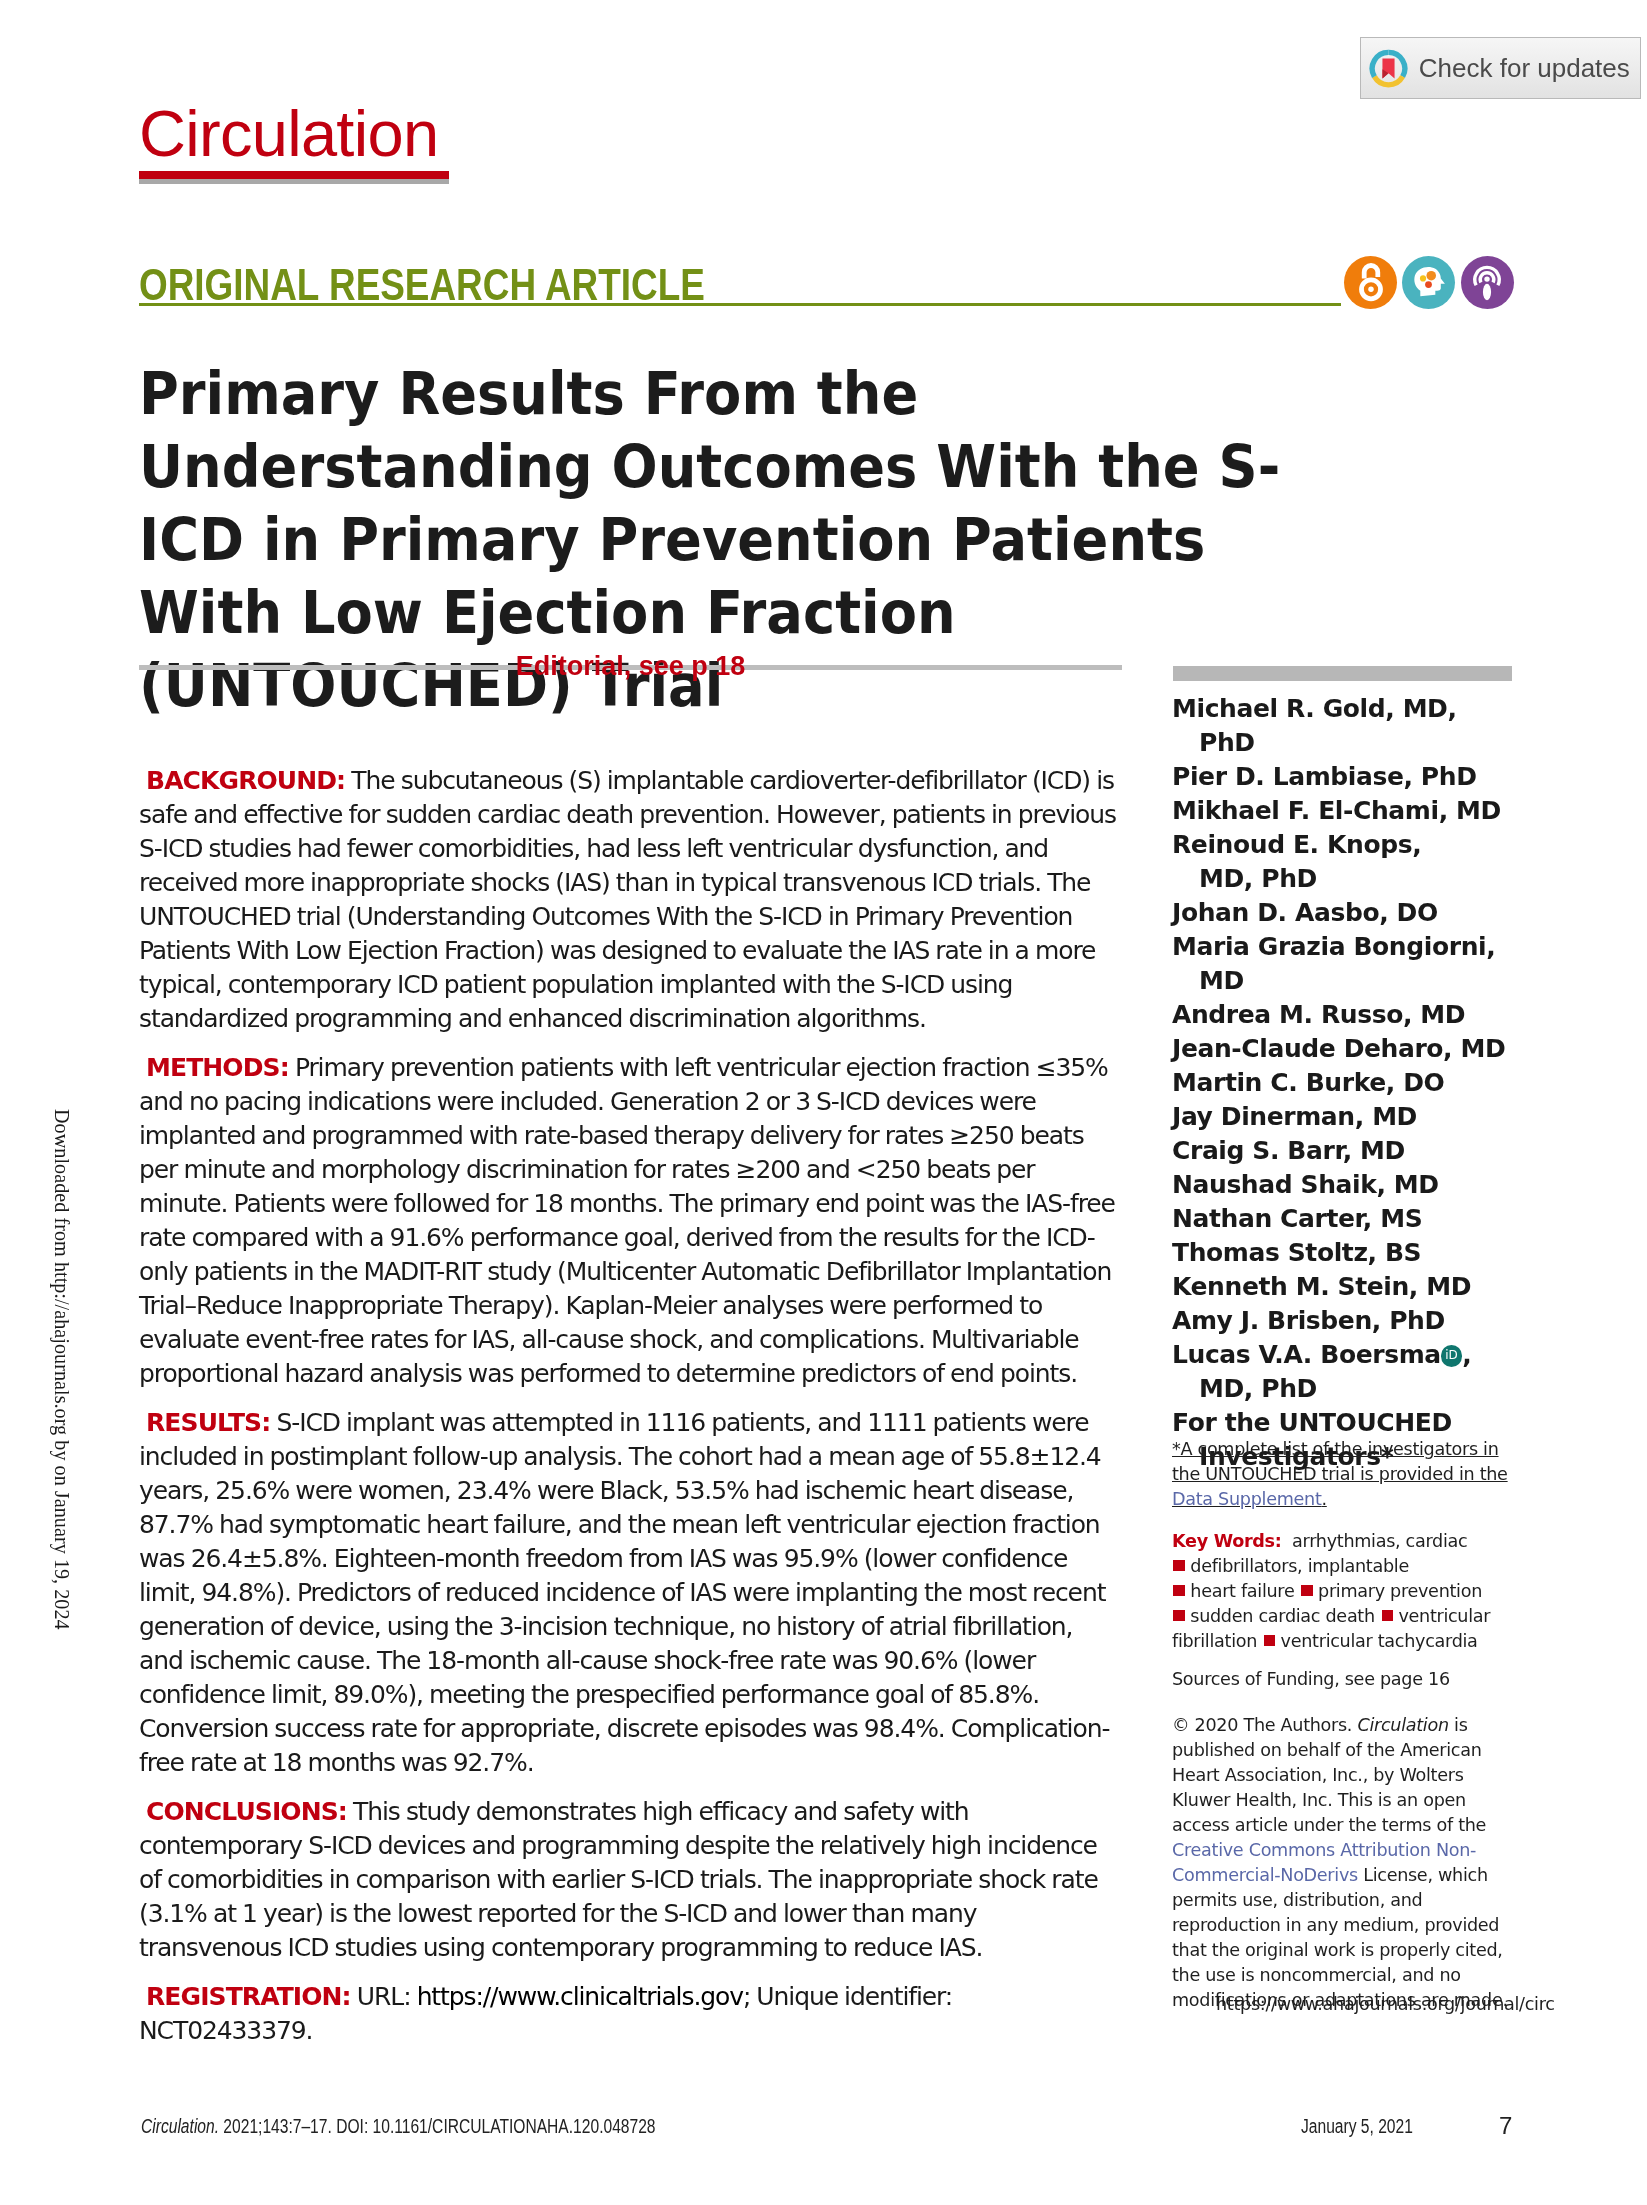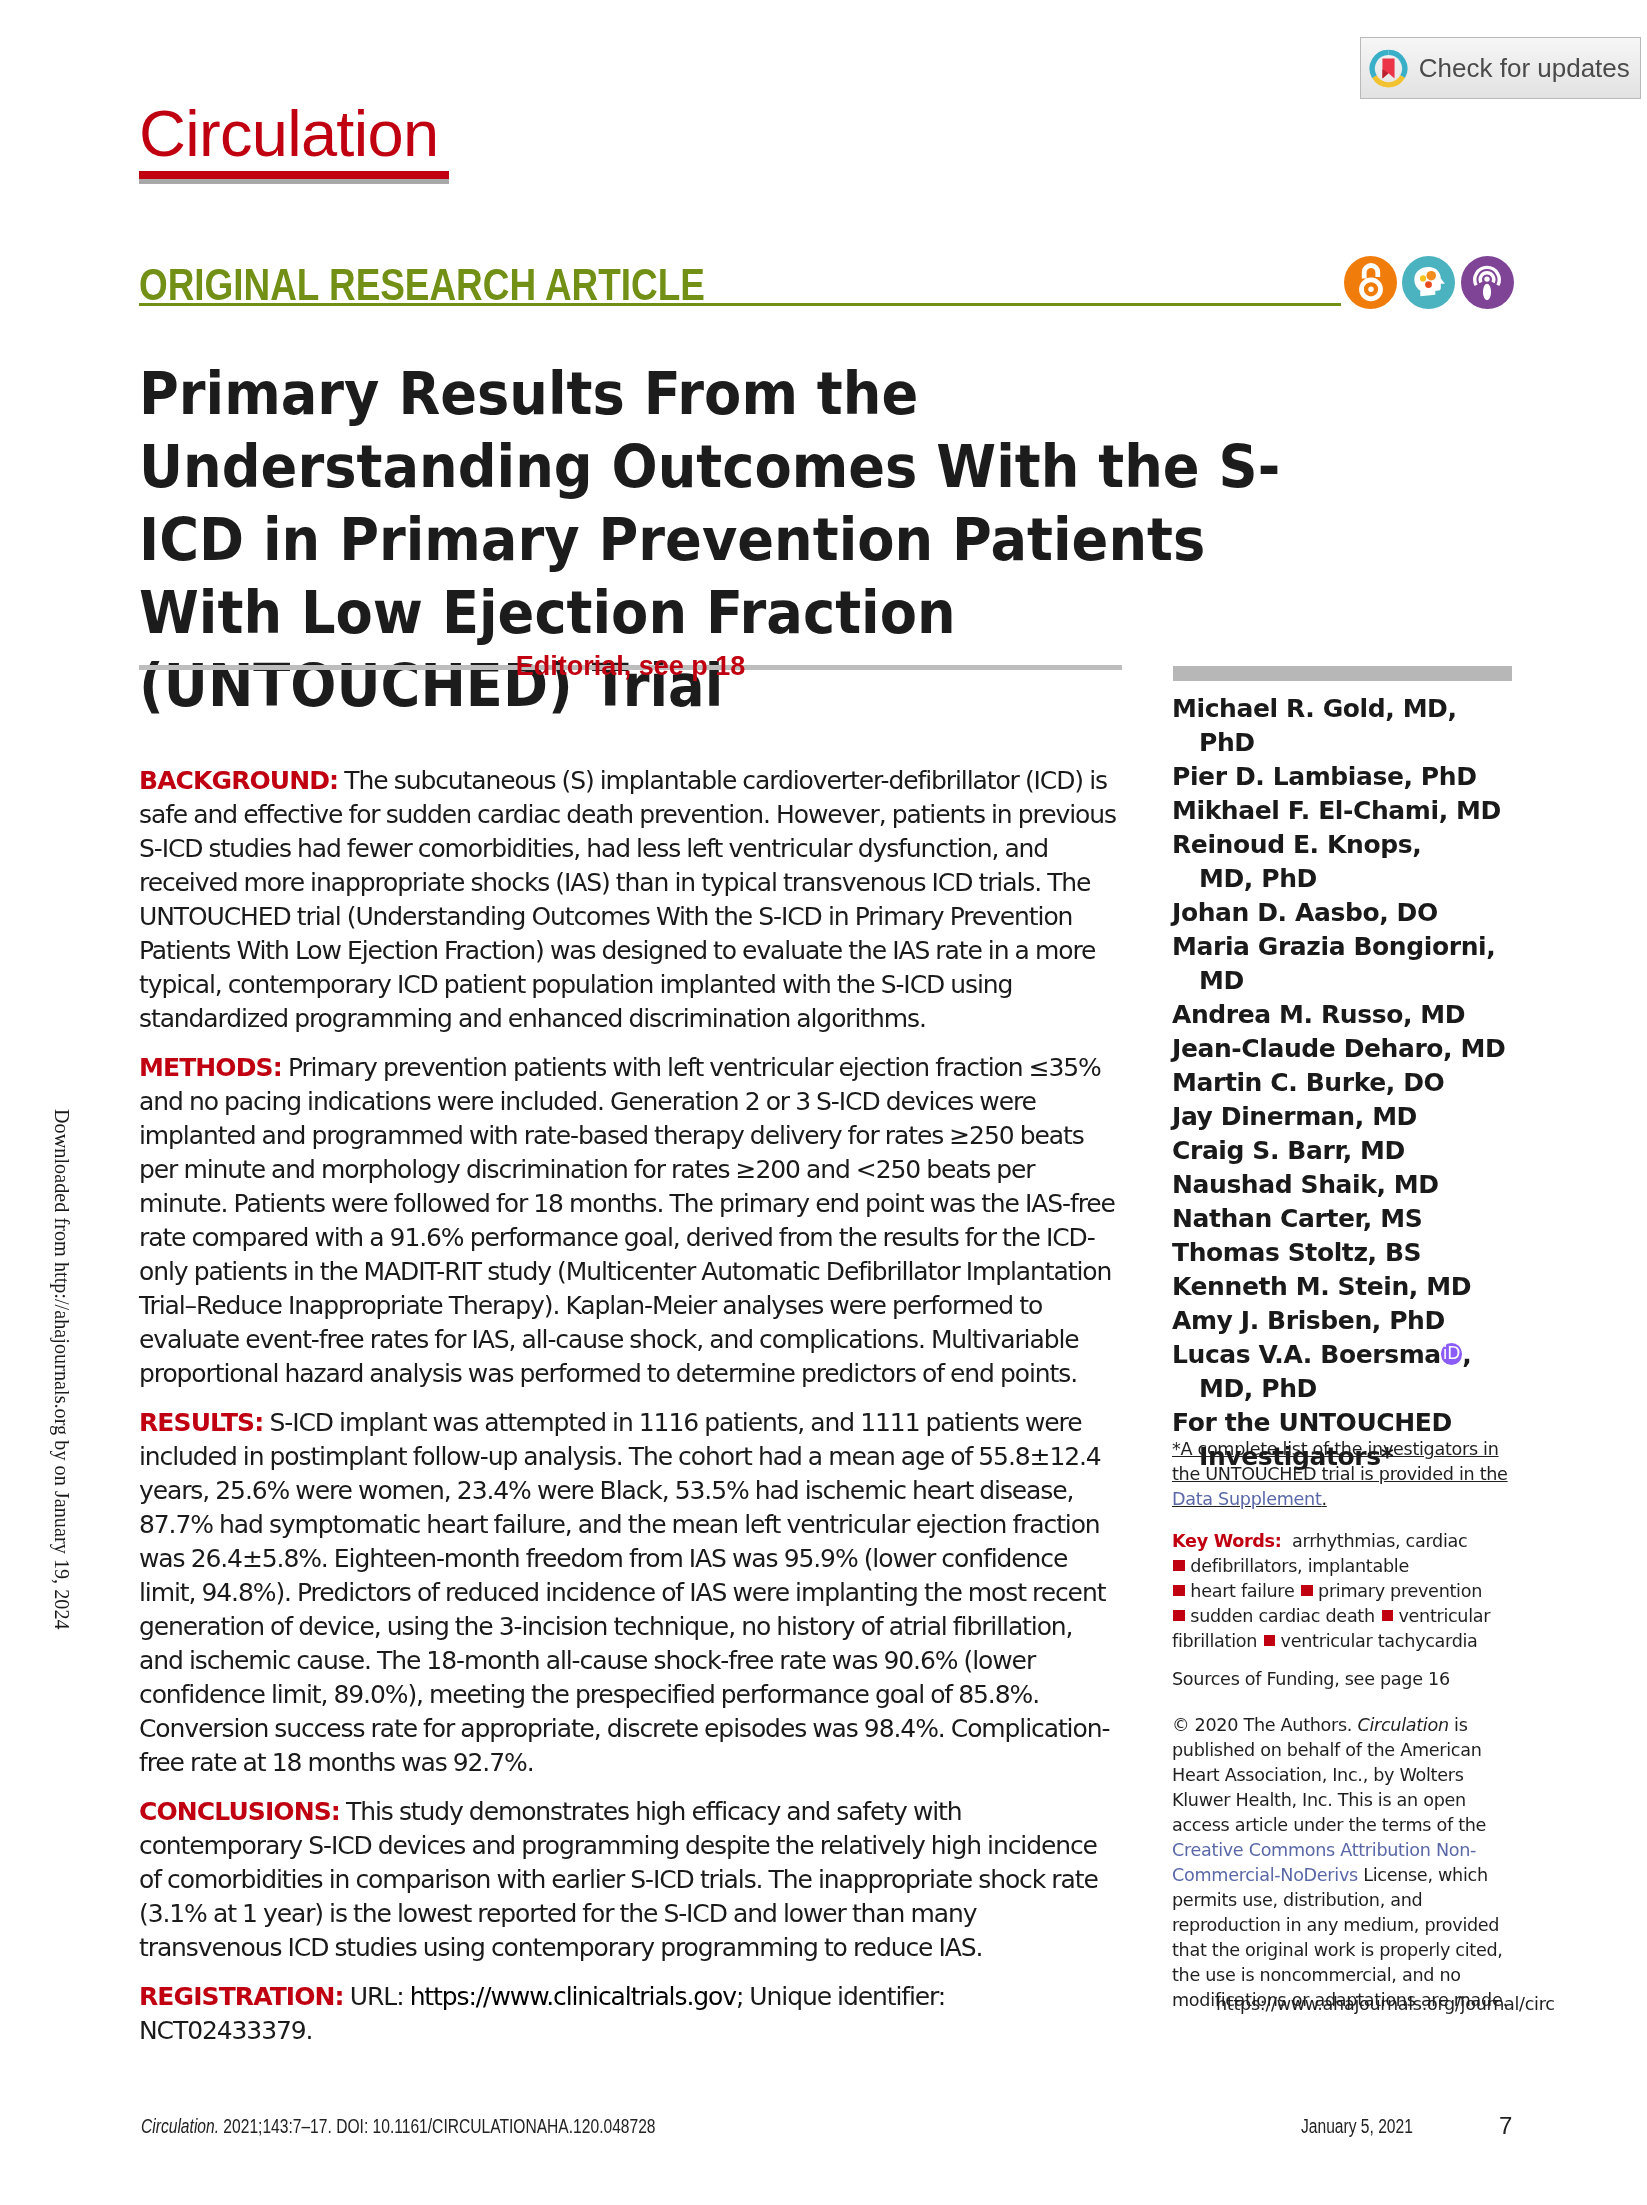--- a/index.html
+++ b/index.html
@@ -55,32 +55,32 @@
     font-size: 27px; line-height: 38px;
   }
 
   
   .abstract { position: absolute; left: 139px; top: 764px; width: 983px; }
   .abs-para {
     font-family: "DejaVu Sans", sans-serif; font-size: 25px; line-height: 34px; color: #1a1a1a;
     margin-bottom: 15px;
     letter-spacing: -1.1px; word-spacing: -0.7px;
   }
-  .abs-head { color: #c00010; font-weight: 700; letter-spacing: -0.9px; }
+  .abs-head { color: #c00010; font-weight: 700; letter-spacing: -0.9px; margin-left: 7px; }
   .link { color: #000000; }
 
   
   .authors { position: absolute; left: 1172px; top: 692px; width: 345px; }
   .author {
     font-family: "DejaVu Sans", sans-serif; font-weight: 700; font-size: 25px; line-height: 34px;
     color: #1a1a1a; padding-left: 27px; text-indent: -27px; letter-spacing: -0.4px;
   }
   .orcid {
-    display: inline-block; width: 21.6px; height: 21.6px; border-radius: 50%; background: #8b5cf6;
-    color: #fff; font-size: 17px; line-height: 21.6px; text-align: center; text-indent: 0;
+    display: inline-block; width: 21.6px; height: 21.6px; border-radius: 50%; background: #0f766e;
+    color: #fff; font-size: 12px; line-height: 21.6px; text-align: center; text-indent: 0;
     vertical-align: 4px; font-weight: 400; letter-spacing: 0;
   }
 
   .side-small {
     position: absolute; left: 1172px; width: 345px;
     font-family: "DejaVu Sans", sans-serif; font-size: 17.6px; line-height: 25px; color: #1f1f1f;
     letter-spacing: -0.3px;
   }
   .kw-head { color: #c00010; font-weight: 700; margin-top: 28px; }
   .kw-sq { display: inline-block; width: 11.5px; height: 11.5px; background: #c00010; margin: 0 5.4px 0 1.4px; vertical-align: 0.7px; }

